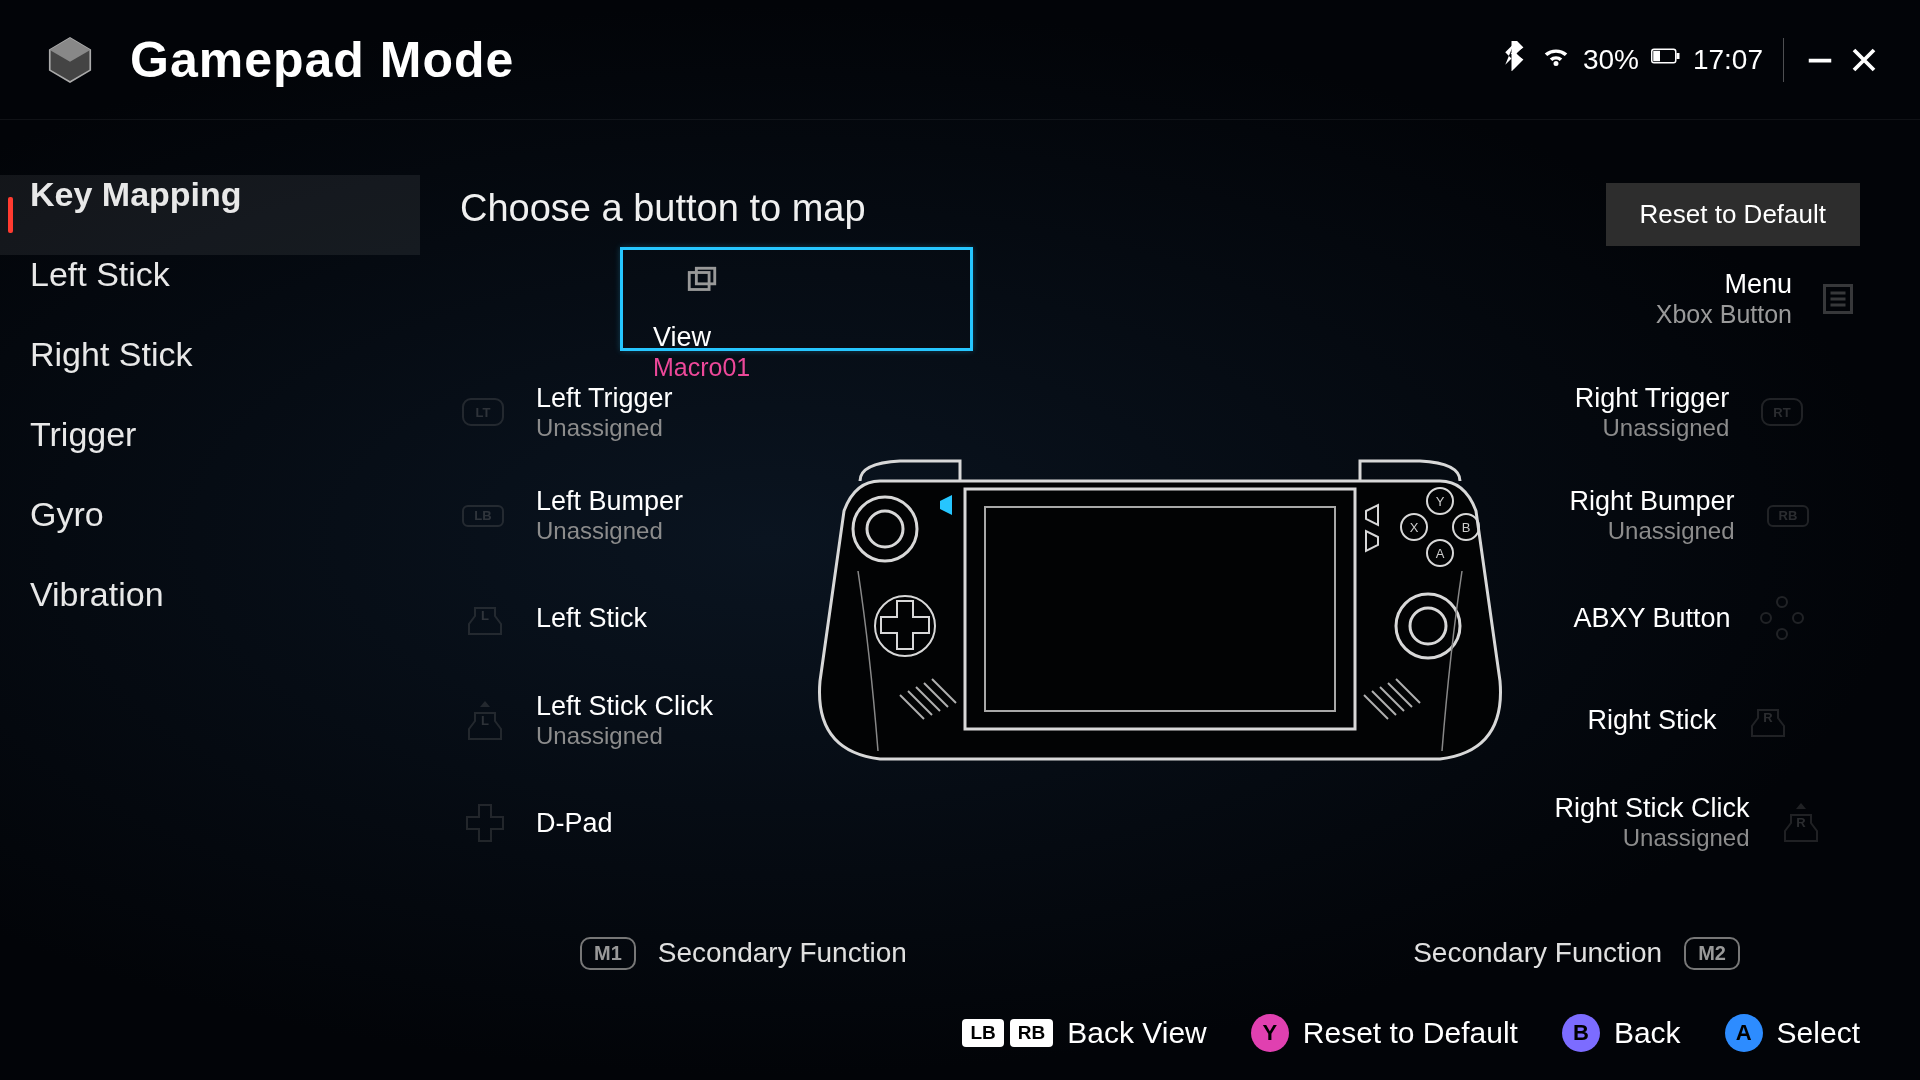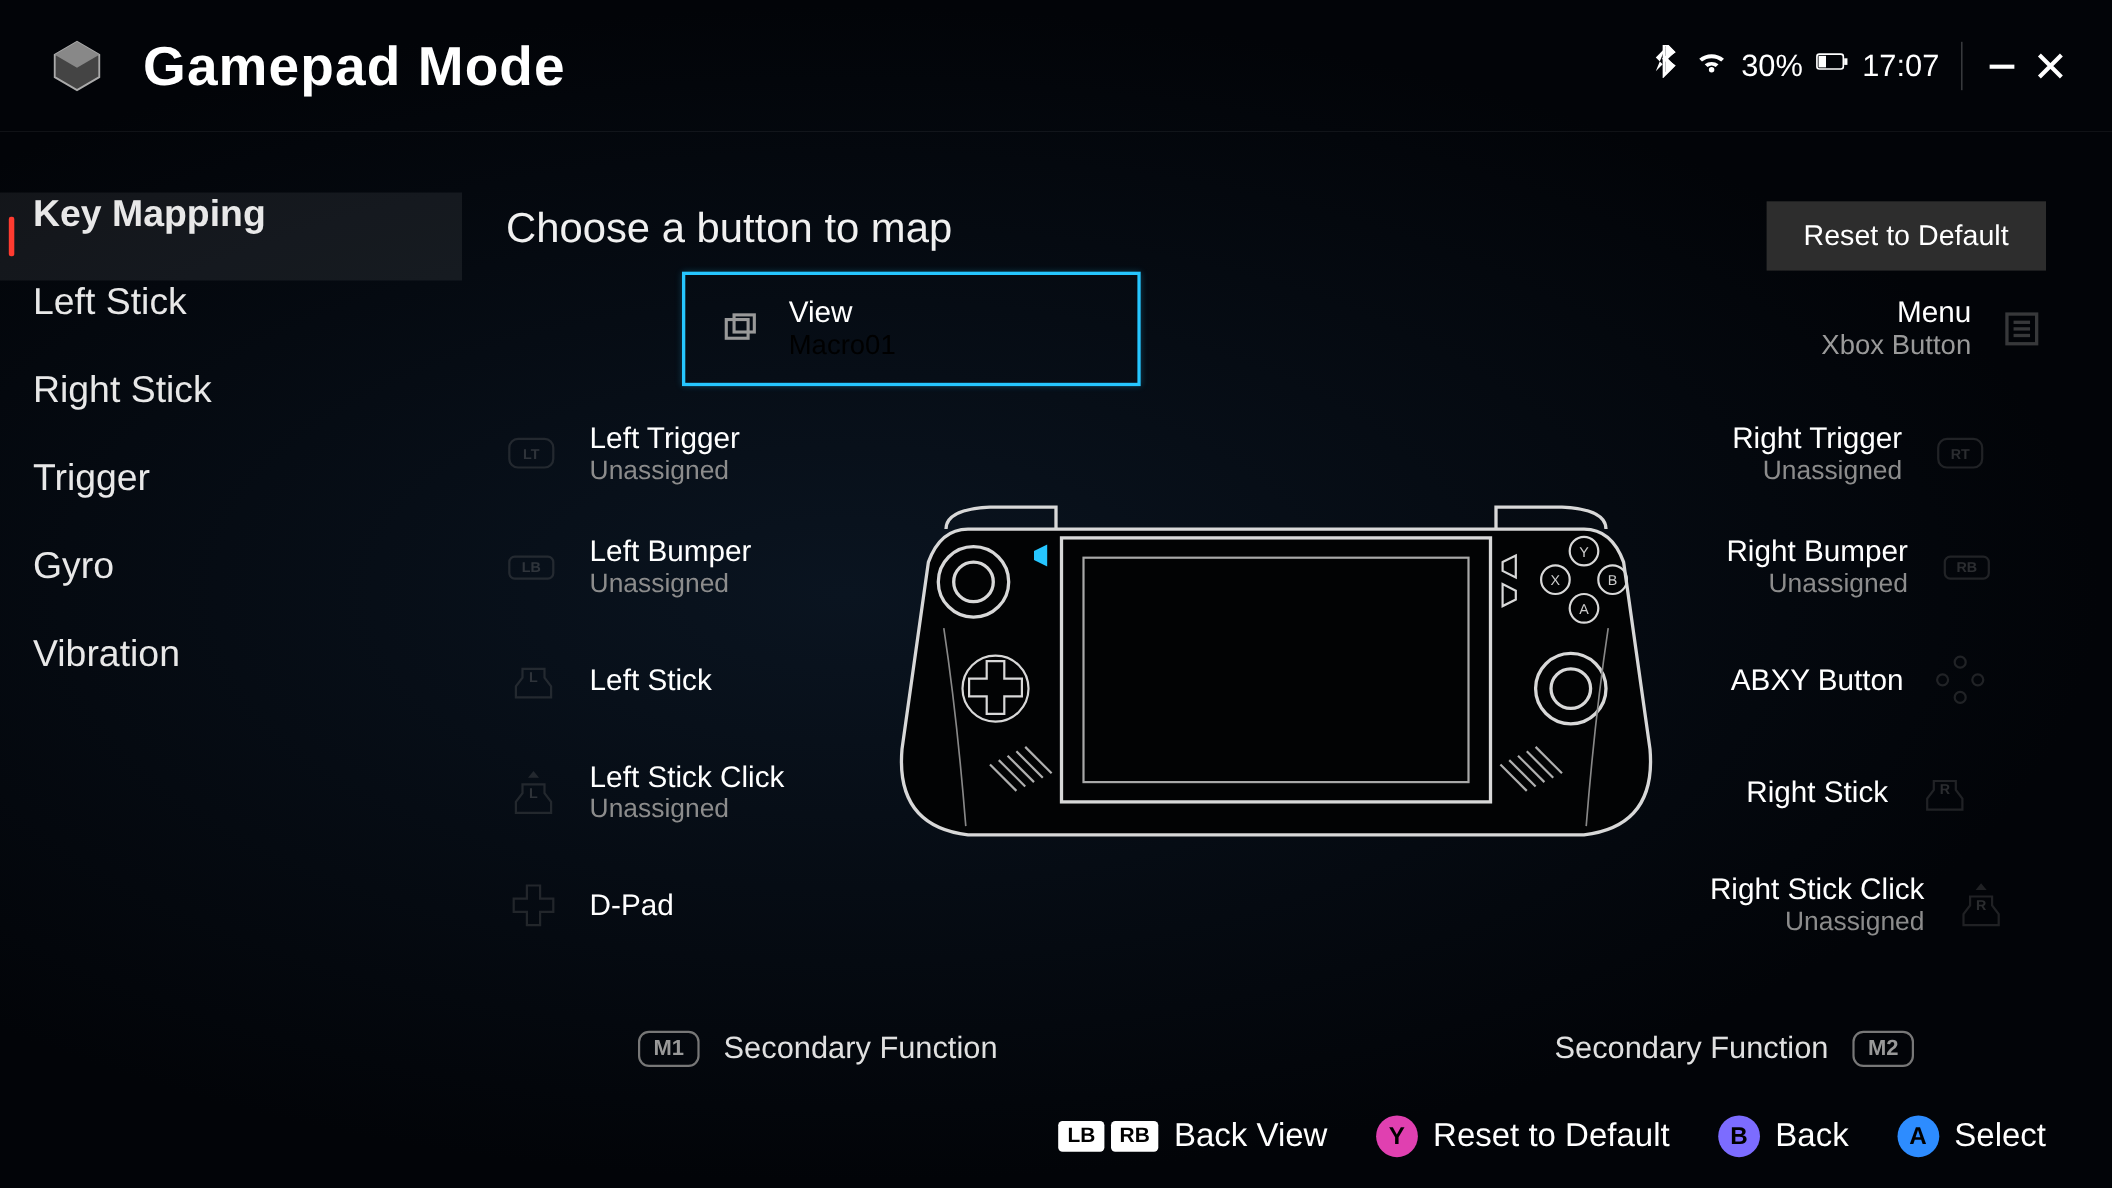--- a/index.html
+++ b/index.html
@@ -92,25 +92,26 @@
   display: flex;
   justify-content: space-between;
 }
 .view-box {
   display: flex;
   align-items: center;
   gap: 24px;
   border: 3px solid #26c6ff;
   padding: 14px 220px 14px 30px;
   box-shadow: 0 0 6px #26c6ff44;
+  flex-direction: column;
 }
 .view-icon { width: 40px; height: 40px; display:flex;align-items:center;justify-content:center; }
 .view-labels { display:flex; flex-direction:column; }
 .view-title { font-size: 27px; color:#fff; }
-.view-sub { font-size: 25px; color:#000000; }
+.view-sub { font-size: 25px; color:#ec4899; }
 
 .menu-box { display:flex; align-items:center; gap:24px; }
 .menu-labels { text-align:right; }
 .menu-title { font-size:27px; color:#fff; }
 .menu-sub { font-size:25px; color:#9a9a9a; }
 .menu-icon { width: 44px; height: 44px; display:flex;align-items:center;justify-content:center; opacity:0.35; }
 
 
 .map-left, .map-right {
   position: absolute;

